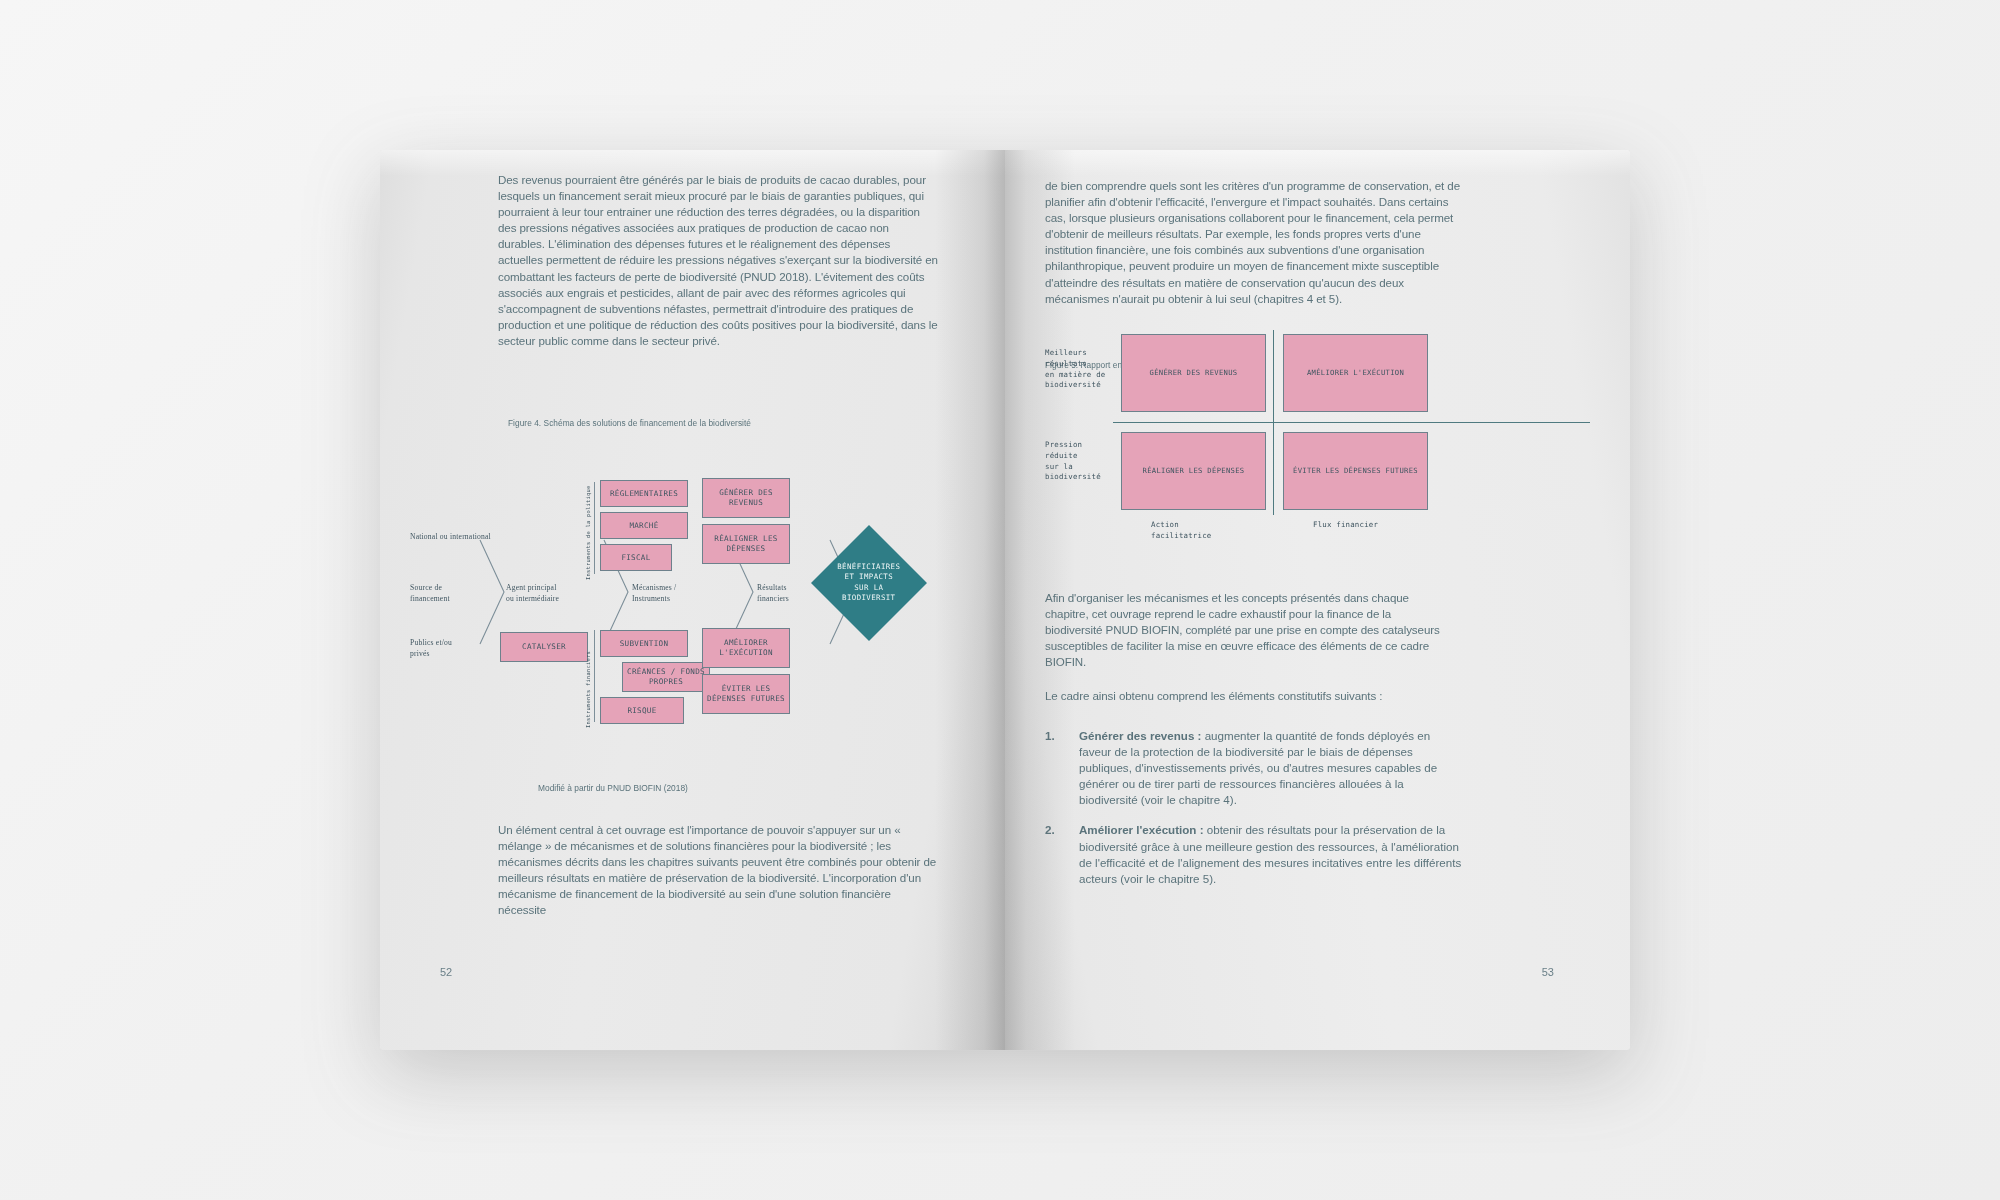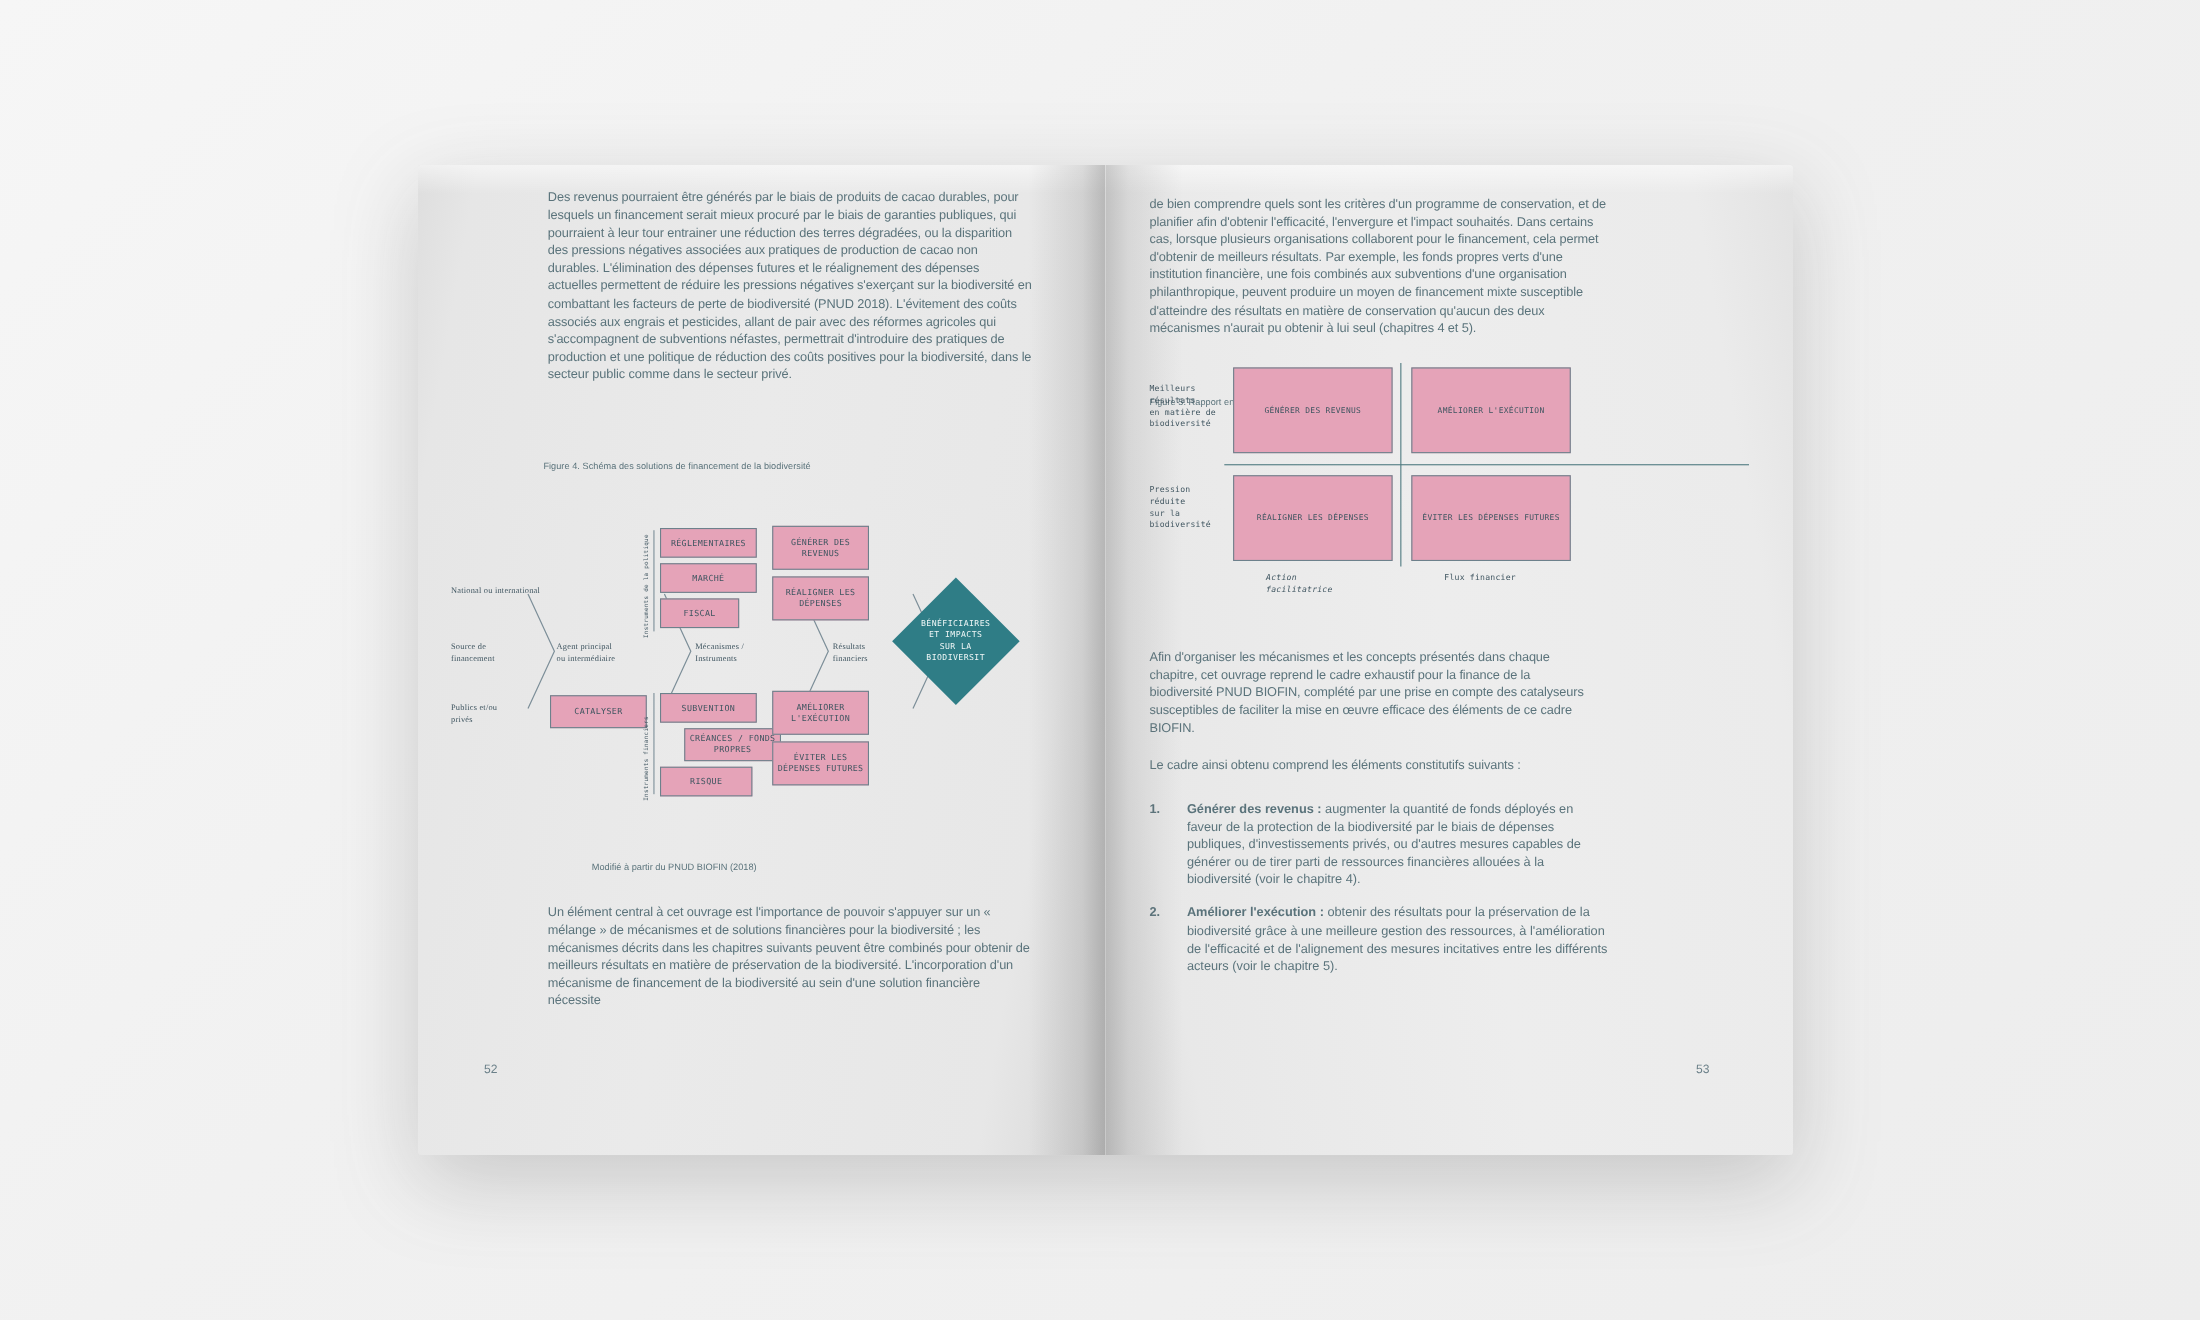--- a/index.html
+++ b/index.html
@@ -184,21 +184,21 @@
 
   <div id="book">
 
     <div class="page left">
       <div class="page-inner">
 
         <div class="body-col" style="left:118px; top:22px; width:440px;">
           <p>Des revenus pourraient être générés par le biais de produits de cacao durables, pour lesquels un financement serait mieux procuré par le biais de garanties publiques, qui pourraient à leur tour entrainer une réduction des terres dégradées, ou la disparition des pressions négatives associées aux pratiques de production de cacao non durables. L'élimination des dépenses futures et le réalignement des dépenses actuelles permettent de réduire les pressions négatives s'exerçant sur la biodiversité en combattant les facteurs de perte de biodiversité (PNUD 2018). L'évitement des coûts associés aux engrais et pesticides, allant de pair avec des réformes agricoles qui s'accompagnent de subventions néfastes, permettrait d'introduire des pratiques de production et une politique de réduction des coûts positives pour la biodiversité, dans le secteur public comme dans le secteur privé.</p>
         </div>
 
-        <div class="caption" style="left:114px; top:268px; width:460px;">Figure 4. Schéma des solutions de financement de la biodiversité</div>
+        <div class="caption" style="left:128px; top:268px; width:460px;">Figure 4. Schéma des solutions de financement de la biodiversité</div>
 
         <div id="fig4">
 
           <div class="stage-label" style="left:0px; top:52px;">National ou international</div>
 
           <div class="stage-label" style="left:0px; top:103px;">Source de
 financement</div>
           <div class="stage-label" style="left:96px; top:103px;">Agent principal
 ou intermédiaire</div>
           <div class="stage-label" style="left:222px; top:103px;">Mécanismes /
@@ -297,21 +297,21 @@
           <div class="q-label" style="left:0px; top:110px;">Pression
 réduite
 sur la
 biodiversité</div>
 
           <div class="pink-box" style="left:76px;  top:4px;   width:145px; height:78px; font-size:7.2px;">GÉNÉRER DES REVENUS</div>
           <div class="pink-box" style="left:238px; top:4px;   width:145px; height:78px; font-size:7.2px;">AMÉLIORER L'EXÉCUTION</div>
           <div class="pink-box" style="left:76px;  top:102px; width:145px; height:78px; font-size:7.2px;">RÉALIGNER LES DÉPENSES</div>
           <div class="pink-box" style="left:238px; top:102px; width:145px; height:78px; font-size:7.2px;">ÉVITER LES DÉPENSES FUTURES</div>
 
-          <div class="q-label" style="left:106px; top:190px;font-style:italic;">Action
+          <div class="q-label" style="left:106px; top:190px;">Action
 facilitatrice</div>
           <div class="q-label" style="left:268px; top:190px;">Flux financier</div>
         </div>
 
         <div class="body-col" style="left:40px; top:440px; width:400px;">
           <p>Afin d'organiser les mécanismes et les concepts présentés dans chaque chapitre, cet ouvrage reprend le cadre exhaustif pour la finance de la biodiversité PNUD BIOFIN, complété par une prise en compte des catalyseurs susceptibles de faciliter la mise en œuvre efficace des éléments de ce cadre BIOFIN.</p>
         </div>
 
         <div class="body-col" style="left:40px; top:538px; width:420px;">
           <p>Le cadre ainsi obtenu comprend les éléments constitutifs suivants :</p>

